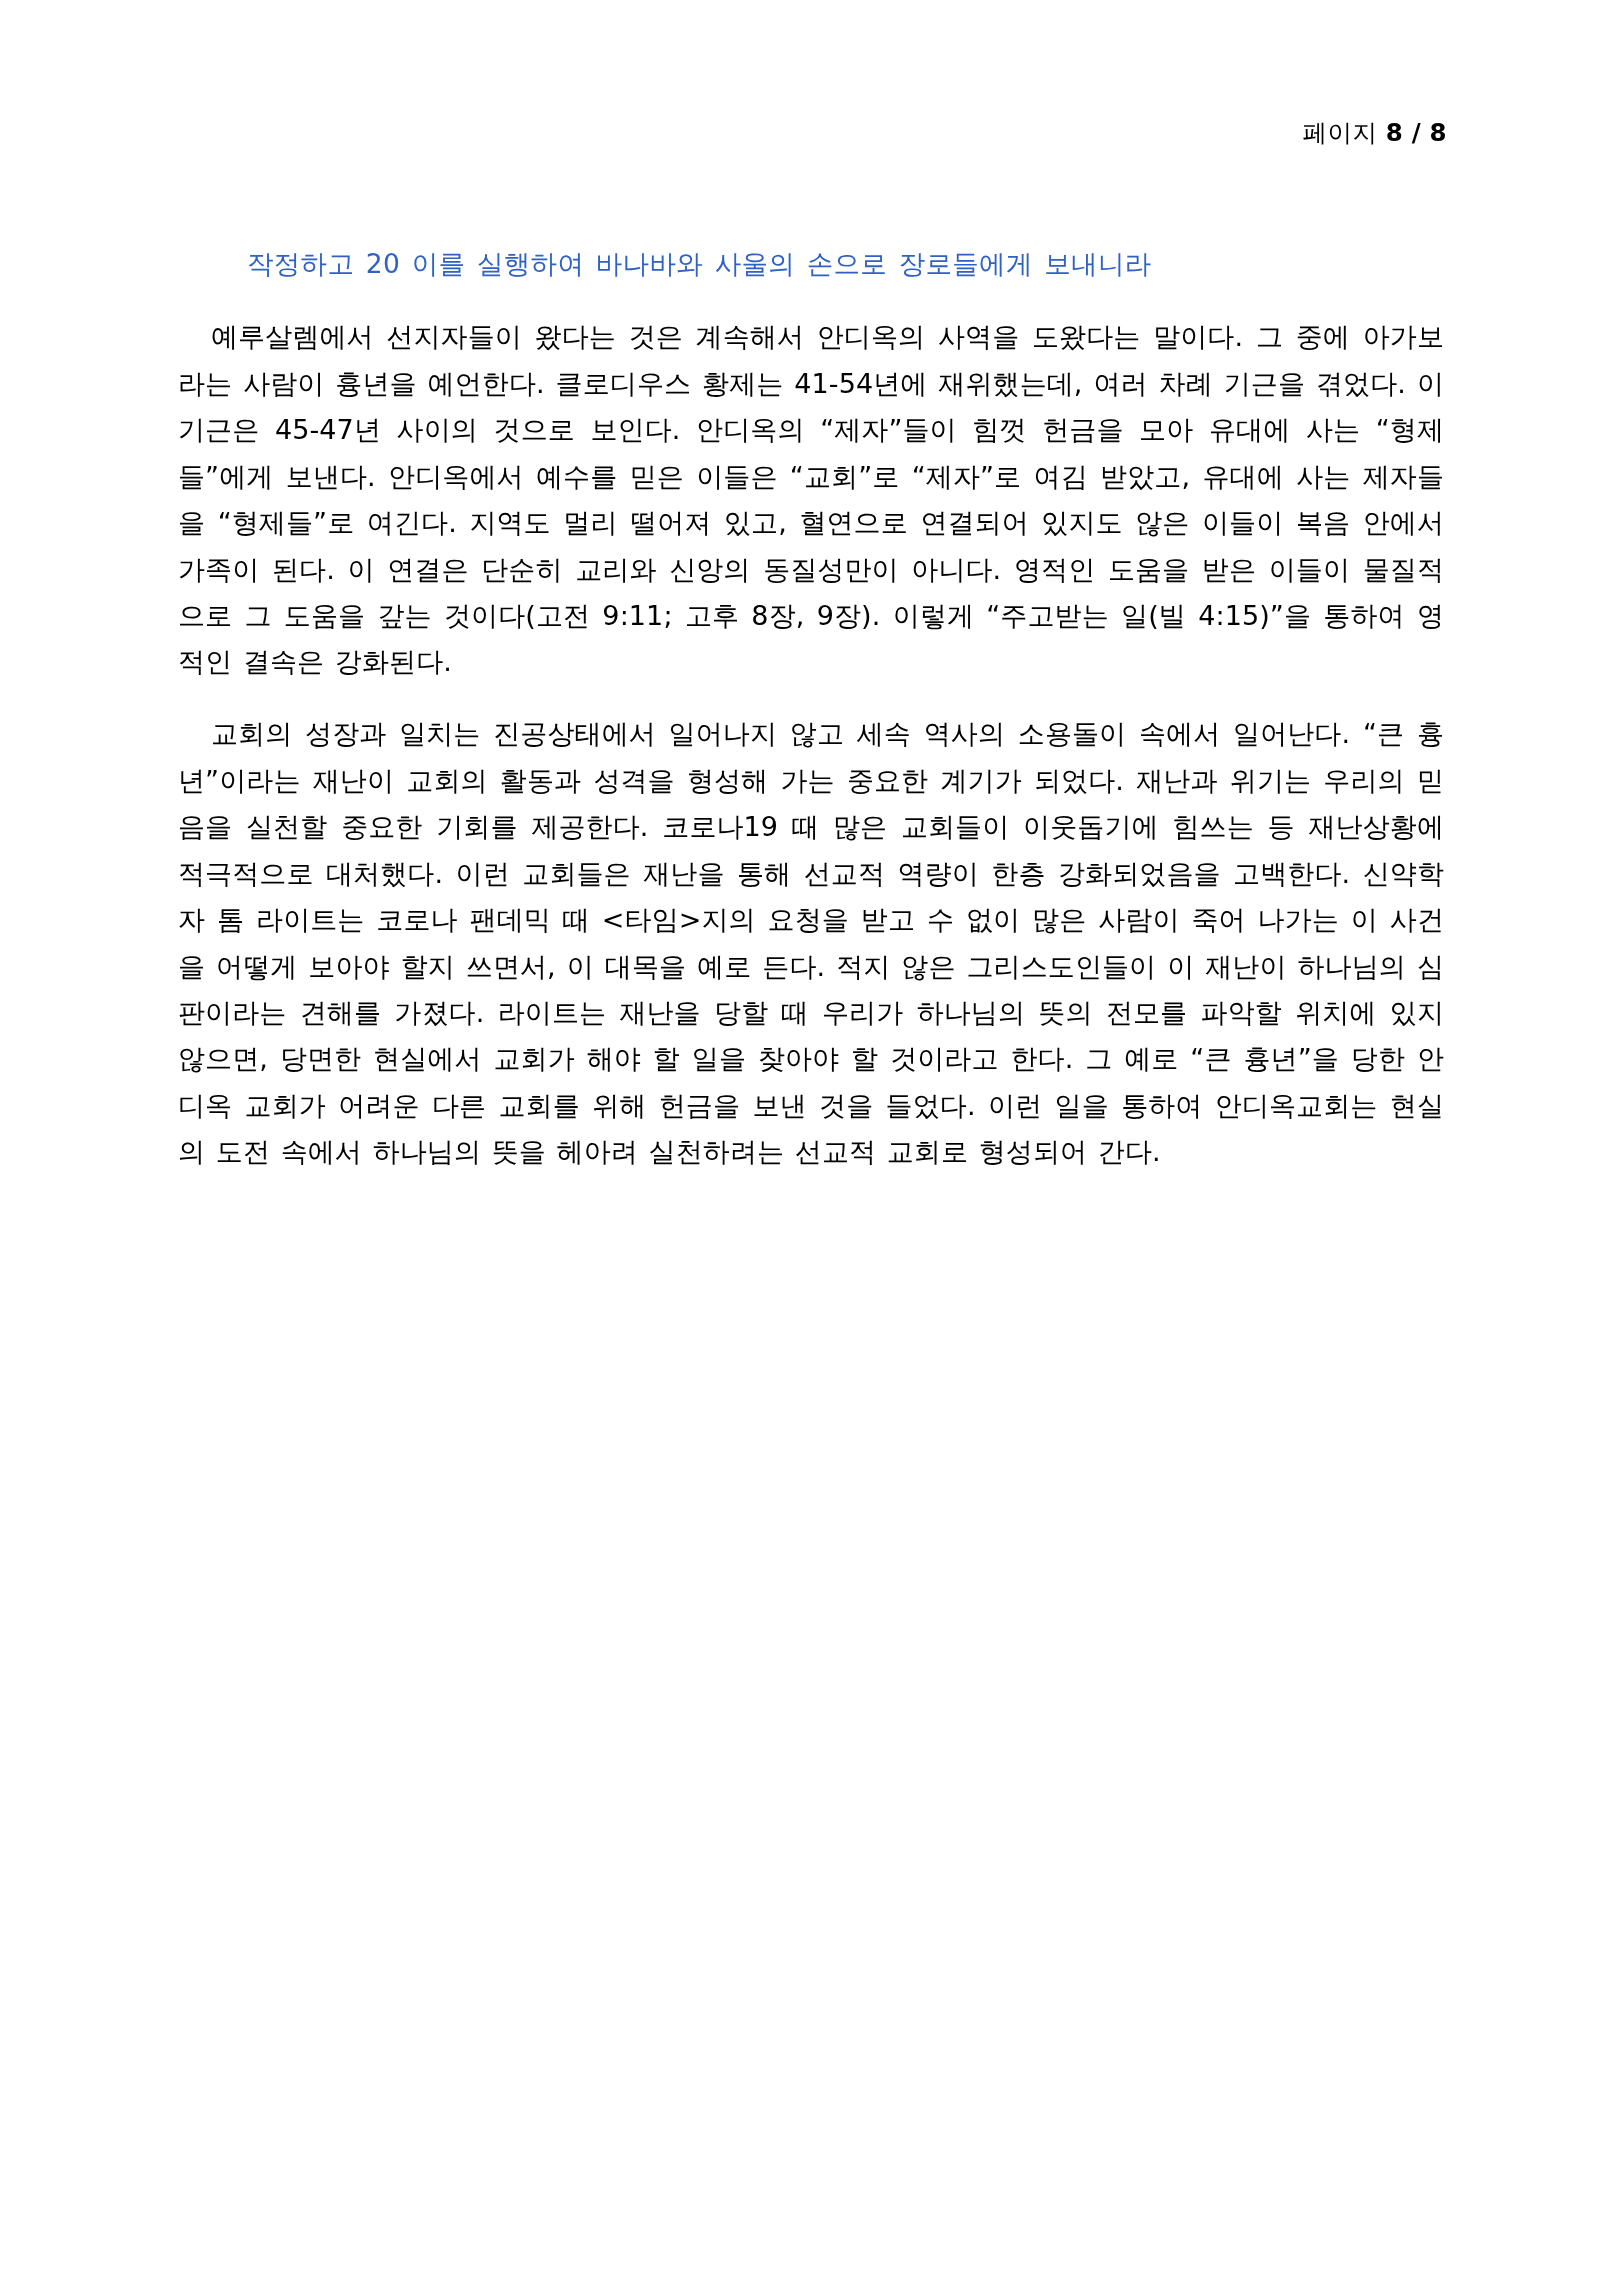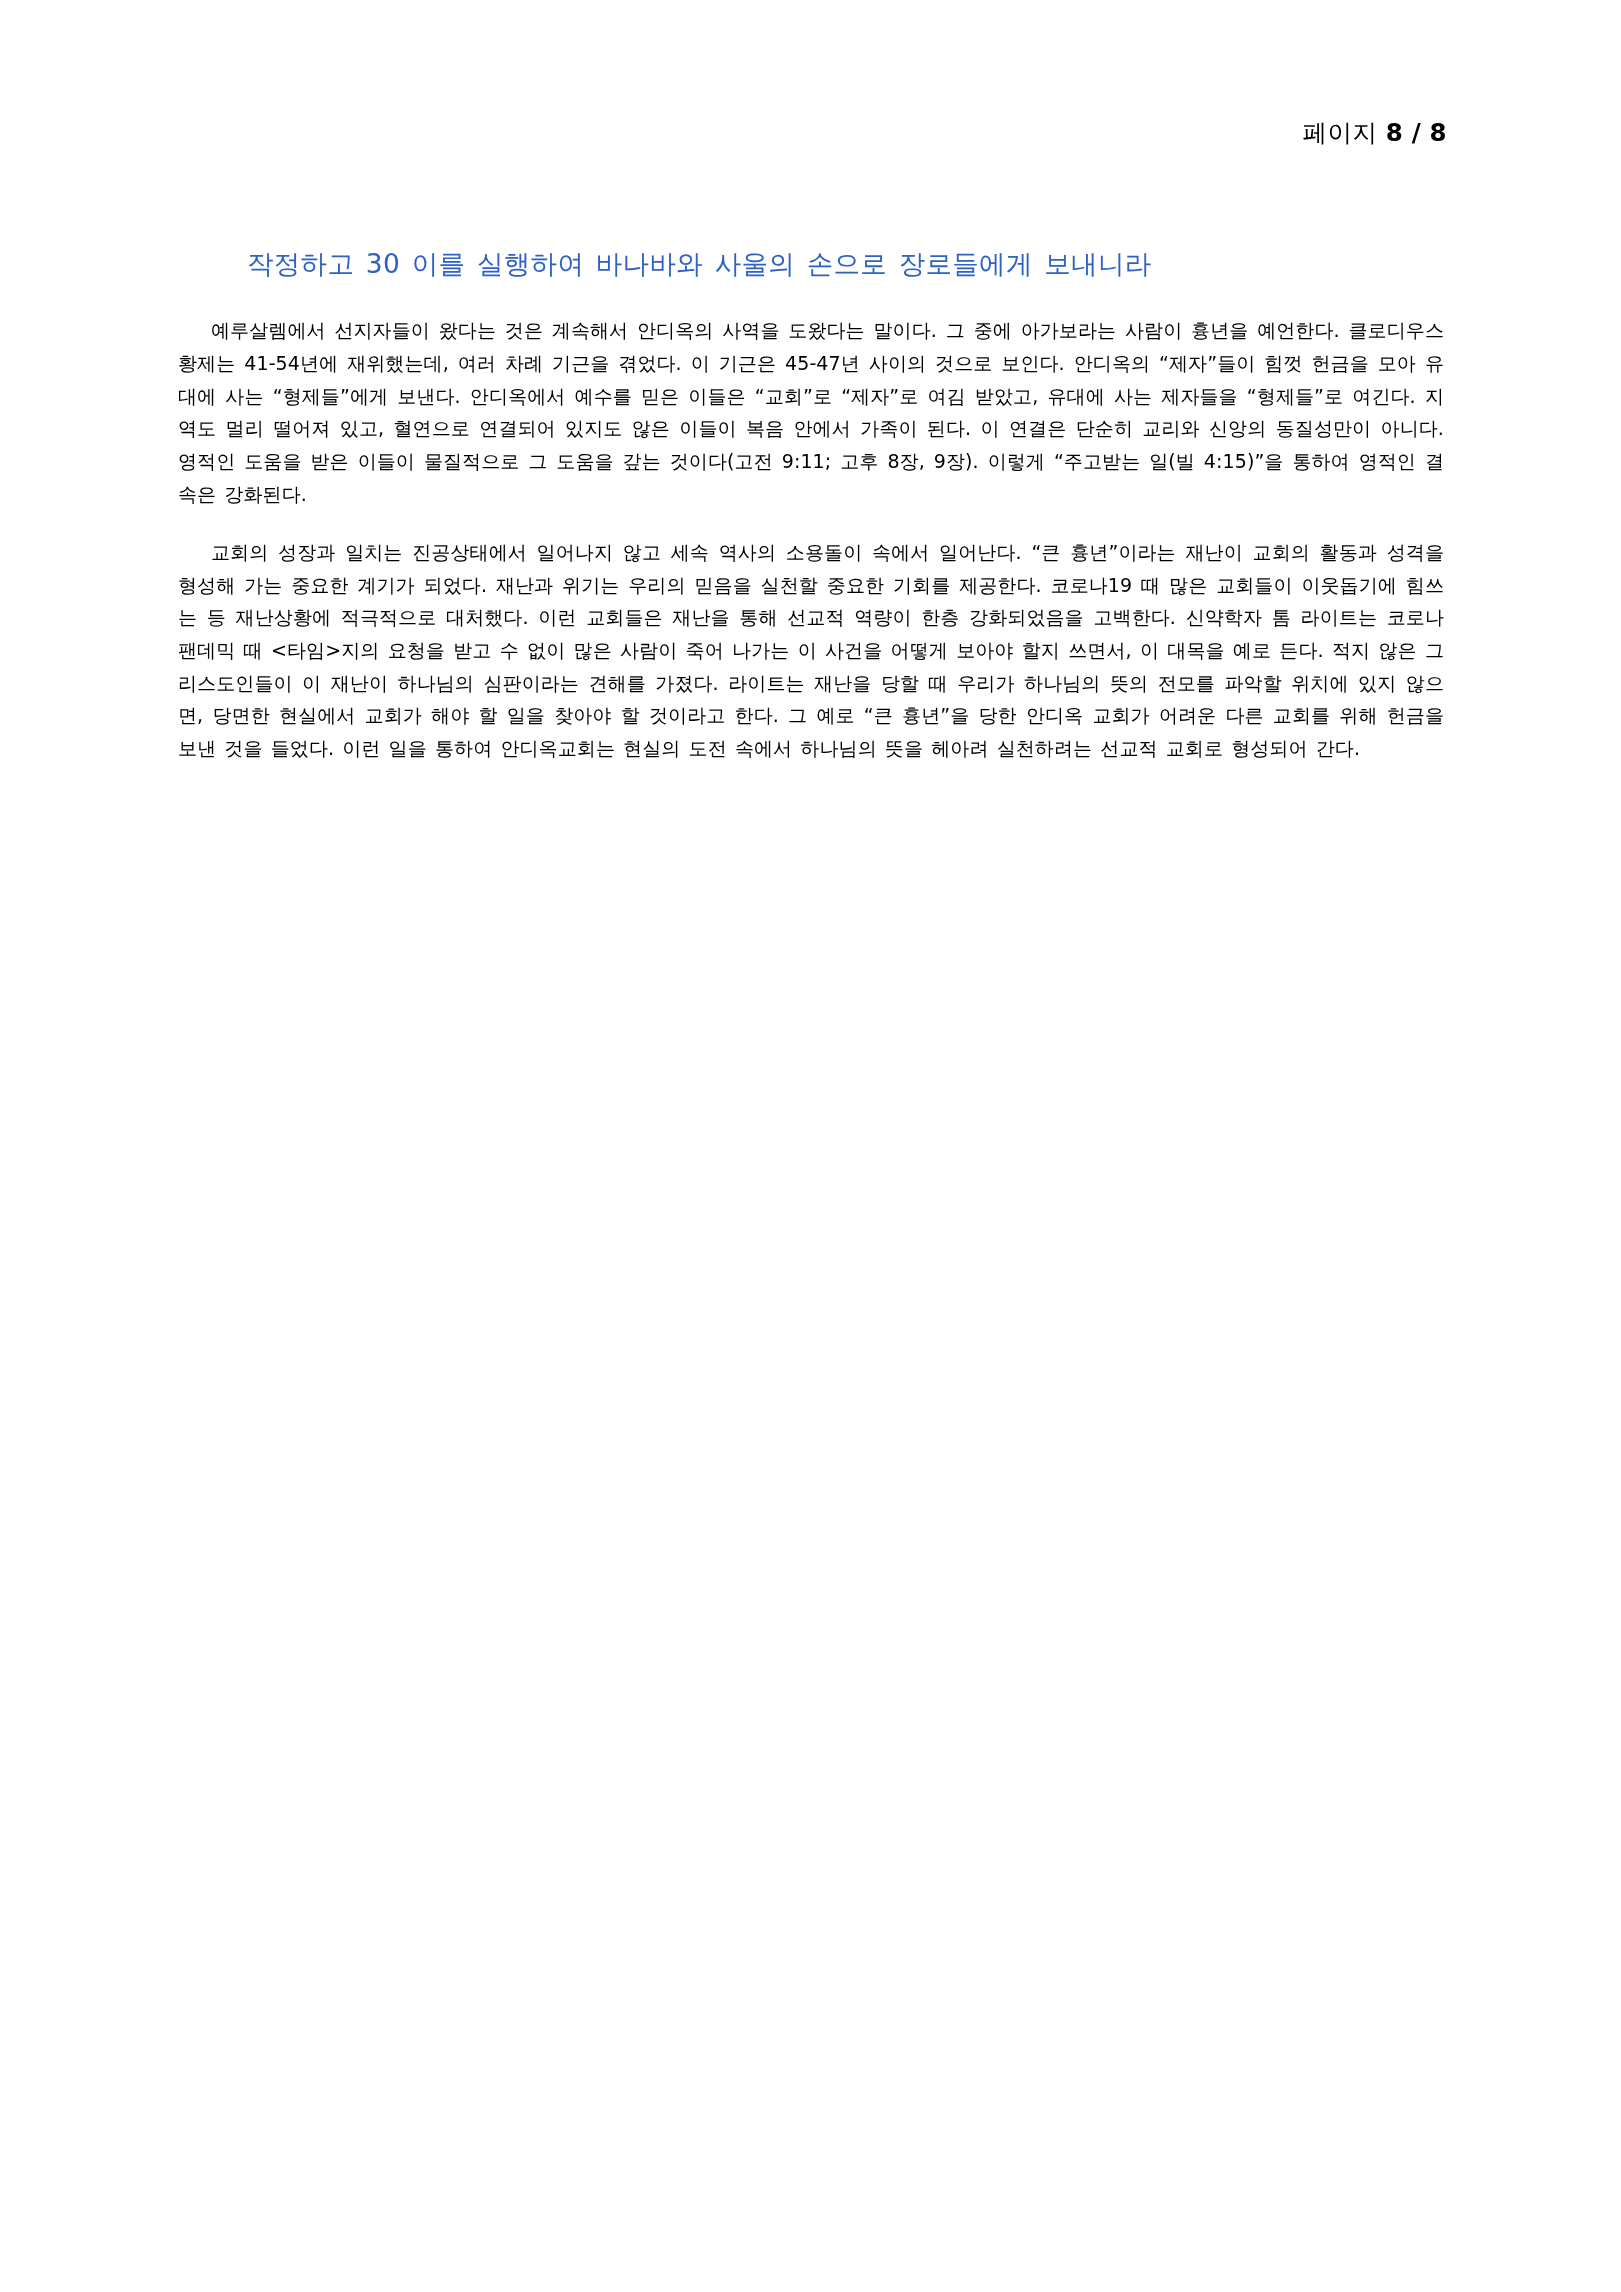--- a/index.html
+++ b/index.html
@@ -47,21 +47,21 @@
     color: #2f62c4;
     font-size: 26.5px;
     line-height: 1.45;
     margin: 0 0 31px 0;
     padding-left: 69px;
     letter-spacing: 0.3px;
     word-spacing: 2.9px;
     font-weight: 400;
   }
   .body-par {
-    font-size: 19px;
+    font-size: 27px;
     line-height: 1.72;
     margin: 0 0 25.5px 0;
     text-align: justify;
     text-justify: inter-word;
     text-indent: 33px;
     letter-spacing: 0.1px;
     word-spacing: 2px;
     color: #000000;
   }
   .body-par:last-child {
@@ -76,21 +76,21 @@
 
   <div class="page-header">
     <span class="hdr-label">페이지</span>
     <span class="hdr-num">8</span>
     <span class="hdr-num">/</span>
     <span class="hdr-num">8</span>
   </div>
 
   <div class="content">
 
-    <p class="scripture-line">작정하고 30 이를 실행하여 바나바와 사울의 손으로 장로들에게 보내니라</p>
+    <p class="scripture-line">작정하고 20 이를 실행하여 바나바와 사울의 손으로 장로들에게 보내니라</p>
 
     <p class="body-par">예루살렘에서 선지자들이 왔다는 것은 계속해서 안디옥의 사역을 도왔다는 말이다. 그 중에 아가보라는 사람이 흉년을 예언한다. 클로디우스 황제는 41-54년에 재위했는데, 여러 차례 기근을 겪었다. 이 기근은 45-47년 사이의 것으로 보인다. 안디옥의 “제자”들이 힘껏 헌금을 모아 유대에 사는 “형제들”에게 보낸다. 안디옥에서 예수를 믿은 이들은 “교회”로 “제자”로 여김 받았고, 유대에 사는 제자들을 “형제들”로 여긴다. 지역도 멀리 떨어져 있고, 혈연으로 연결되어 있지도 않은 이들이 복음 안에서 가족이 된다. 이 연결은 단순히 교리와 신앙의 동질성만이 아니다. 영적인 도움을 받은 이들이 물질적으로 그 도움을 갚는 것이다(고전 9:11; 고후 8장, 9장). 이렇게 “주고받는 일(빌 4:15)”을 통하여 영적인 결속은 강화된다.</p>
 
     <p class="body-par">교회의 성장과 일치는 진공상태에서 일어나지 않고 세속 역사의 소용돌이 속에서 일어난다. “큰 흉년”이라는 재난이 교회의 활동과 성격을 형성해 가는 중요한 계기가 되었다. 재난과 위기는 우리의 믿음을 실천할 중요한 기회를 제공한다. 코로나19 때 많은 교회들이 이웃돕기에 힘쓰는 등 재난상황에 적극적으로 대처했다. 이런 교회들은 재난을 통해 선교적 역량이 한층 강화되었음을 고백한다. 신약학자 톰 라이트는 코로나 팬데믹 때 &lt;타임&gt;지의 요청을 받고 수 없이 많은 사람이 죽어 나가는 이 사건을 어떻게 보아야 할지 쓰면서, 이 대목을 예로 든다. 적지 않은 그리스도인들이 이 재난이 하나님의 심판이라는 견해를 가졌다. 라이트는 재난을 당할 때 우리가 하나님의 뜻의 전모를 파악할 위치에 있지 않으면, 당면한 현실에서 교회가 해야 할 일을 찾아야 할 것이라고 한다. 그 예로 “큰 흉년”을 당한 안디옥 교회가 어려운 다른 교회를 위해 헌금을 보낸 것을 들었다. 이런 일을 통하여 안디옥교회는 현실의 도전 속에서 하나님의 뜻을 헤아려 실천하려는 선교적 교회로 형성되어 간다.</p>
 
   </div>
 
 </div>
 
 

